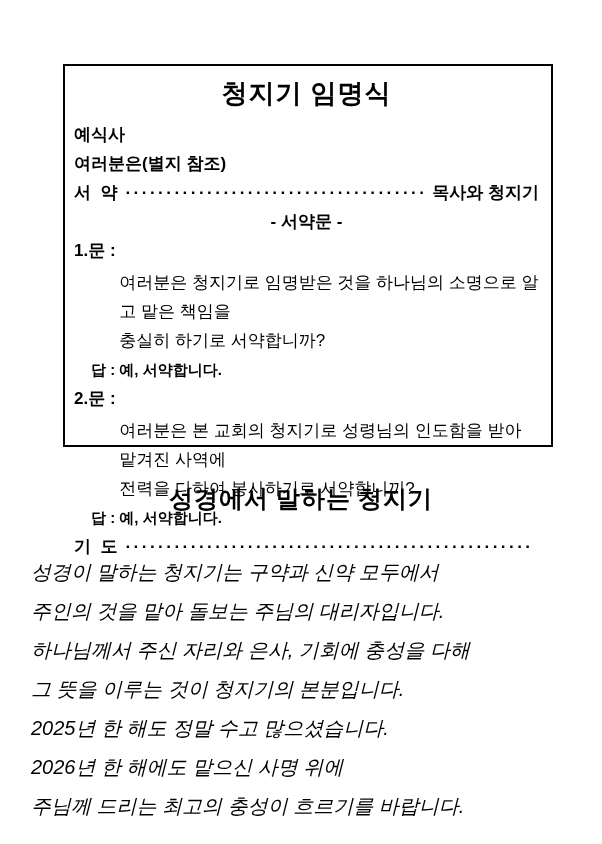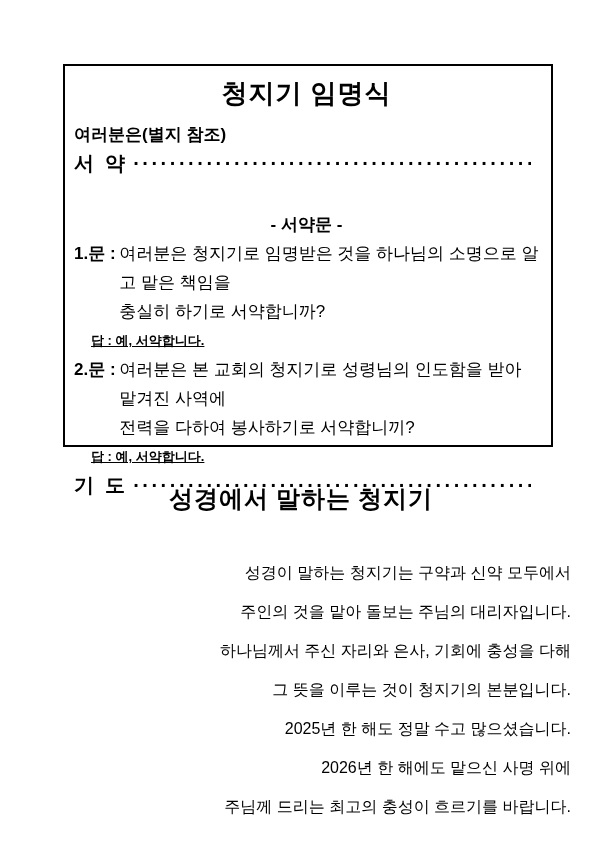--- a/index.html
+++ b/index.html
@@ -38,95 +38,96 @@
   }
   .box-line {
     font-size: 17px;
     line-height: 29px;
   }
   .b { font-weight: 700; }
 
   .leader-row {
     display: flex;
     align-items: center;
-    font-size: 20px;
+    font-size: 17px;
     line-height: 29px;
     font-weight: 700;
   }
   .leader-label { white-space: pre; flex: none; }
   .leader-dots {
     flex: 1 1 auto;
     overflow: hidden;
     white-space: nowrap;
     margin: 0 8px;
     letter-spacing: 2.5px;
     font-weight: 700;
   }
   .leader-right { flex: none; white-space: pre; }
 
   .pledge-heading {
     text-align: center;
     font-size: 17px;
     line-height: 29px;
     font-weight: 700;
-    margin-top: 32px;
   }
 
   .qa-row {
     display: flex;
     font-size: 17px;
     line-height: 29px;
   }
   .qa-num { flex: 0 0 12px; font-weight: 600; }
   .qa-label { flex: 0 0 31px; font-weight: 700; white-space: pre; }
-  .qa-text { flex: 1 1 auto; white-space: pre-line; }
+  .qa-text { flex: 1 1 auto; white-space: pre-line; margin-top: 32px; }
   .qa-answer {
     padding-left: 17px;
-    font-size: 13px;
+    font-size: 15px;
     line-height: 29px;
     font-weight: 700;
-    text-decoration: underline;
   }
 
   
   #section-heading {
     position: absolute;
     top: 483px;
     left: 0;
     width: 100%;
     text-align: center;
     font-size: 24px;
     font-weight: 700;
     letter-spacing: 1px;
     font-family: Liberation Serif, serif;
   }
   #section-body {
     position: absolute;
     top: 553px;
     left: 31px;
     width: 540px;
-    text-align: right;
-    font-size: 16px;
+    text-align: left;
+    font-size: 20px;
     line-height: 39px;
     white-space: pre-line;
+    font-style: italic;
   }
 </style>
 </head>
 <body>
 
 <div id="page">
 
   <div id="program-box">
     <div class="box-title">청지기 임명식</div>
 
+    <div class="box-line b">예식사</div>
     <div class="box-line b">여러분은(별지 참조)</div>
 
     <div class="leader-row">
       <span class="leader-label">서  약</span>
       <span class="leader-dots">····························································</span>
+      <span class="leader-right">목사와 청지기</span>
     </div>
 
     <div class="pledge-heading">-  서약문 -</div>
 
     <div class="qa-row">
       <span class="qa-num">1.</span>
       <span class="qa-label">문 :</span>
       <span class="qa-text">여러분은 청지기로 임명받은 것을 하나님의 소명으로 알고 맡은 책임을
 충실히 하기로 서약합니까?</span>
     </div>

